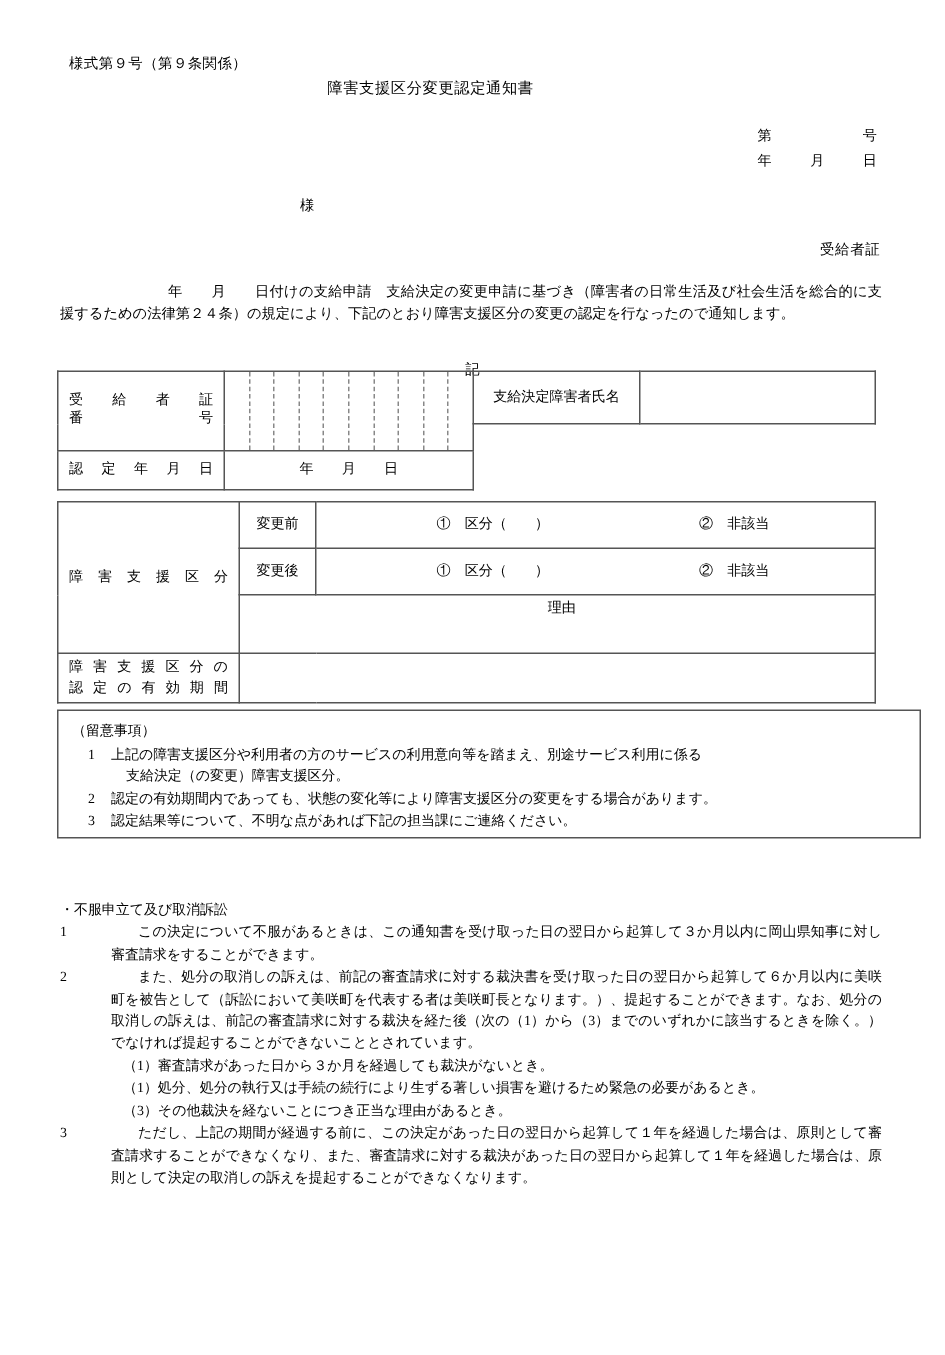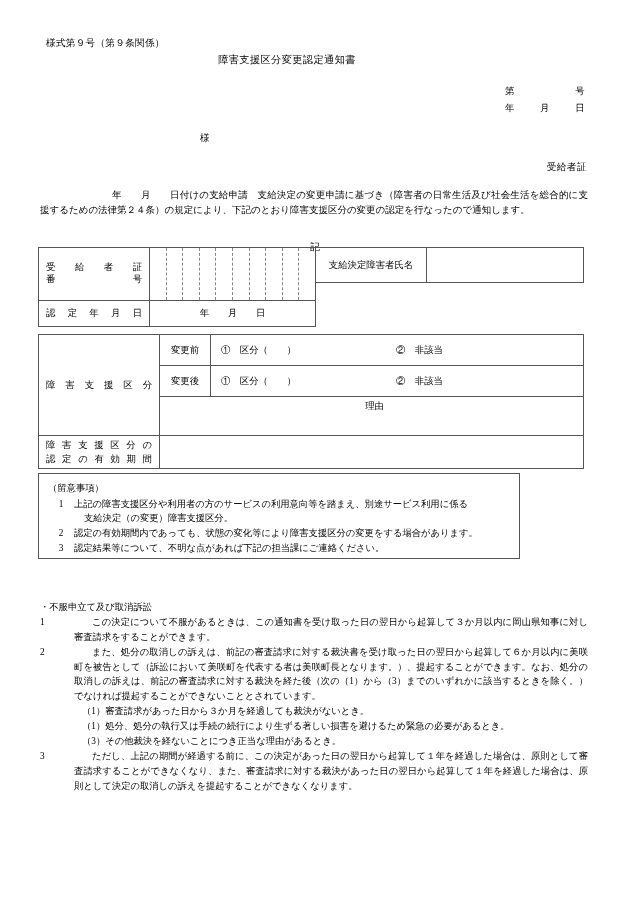--- a/index.html
+++ b/index.html
@@ -141,28 +141,29 @@
 
   
   #table-class { left: 38px; top: 334px; }
   .cell-class-label { width: 120px; }
   .cell-sub-label { width: 50px; }
   .opt-row {
     display: flex;
     align-items: center;
     padding-left: 10px;
     white-space: nowrap;
+    justify-content: center;
   }
   .opt-row .opt1 { width: 175px; }
 
   
   #notes-box {
     position: absolute;
     left: 38px; top: 473px;
-    width: 482px;
+    width: 576px;
     height: 86px;
     border: 1px solid #555;
     box-sizing: border-box;
     padding: 7px 9px 0 9px;
     font-size: 9.3px;
     line-height: 1.58;
   }
   #notes-box .note-head { margin-bottom: 1px; }
   .note-item {
     display: flex;

